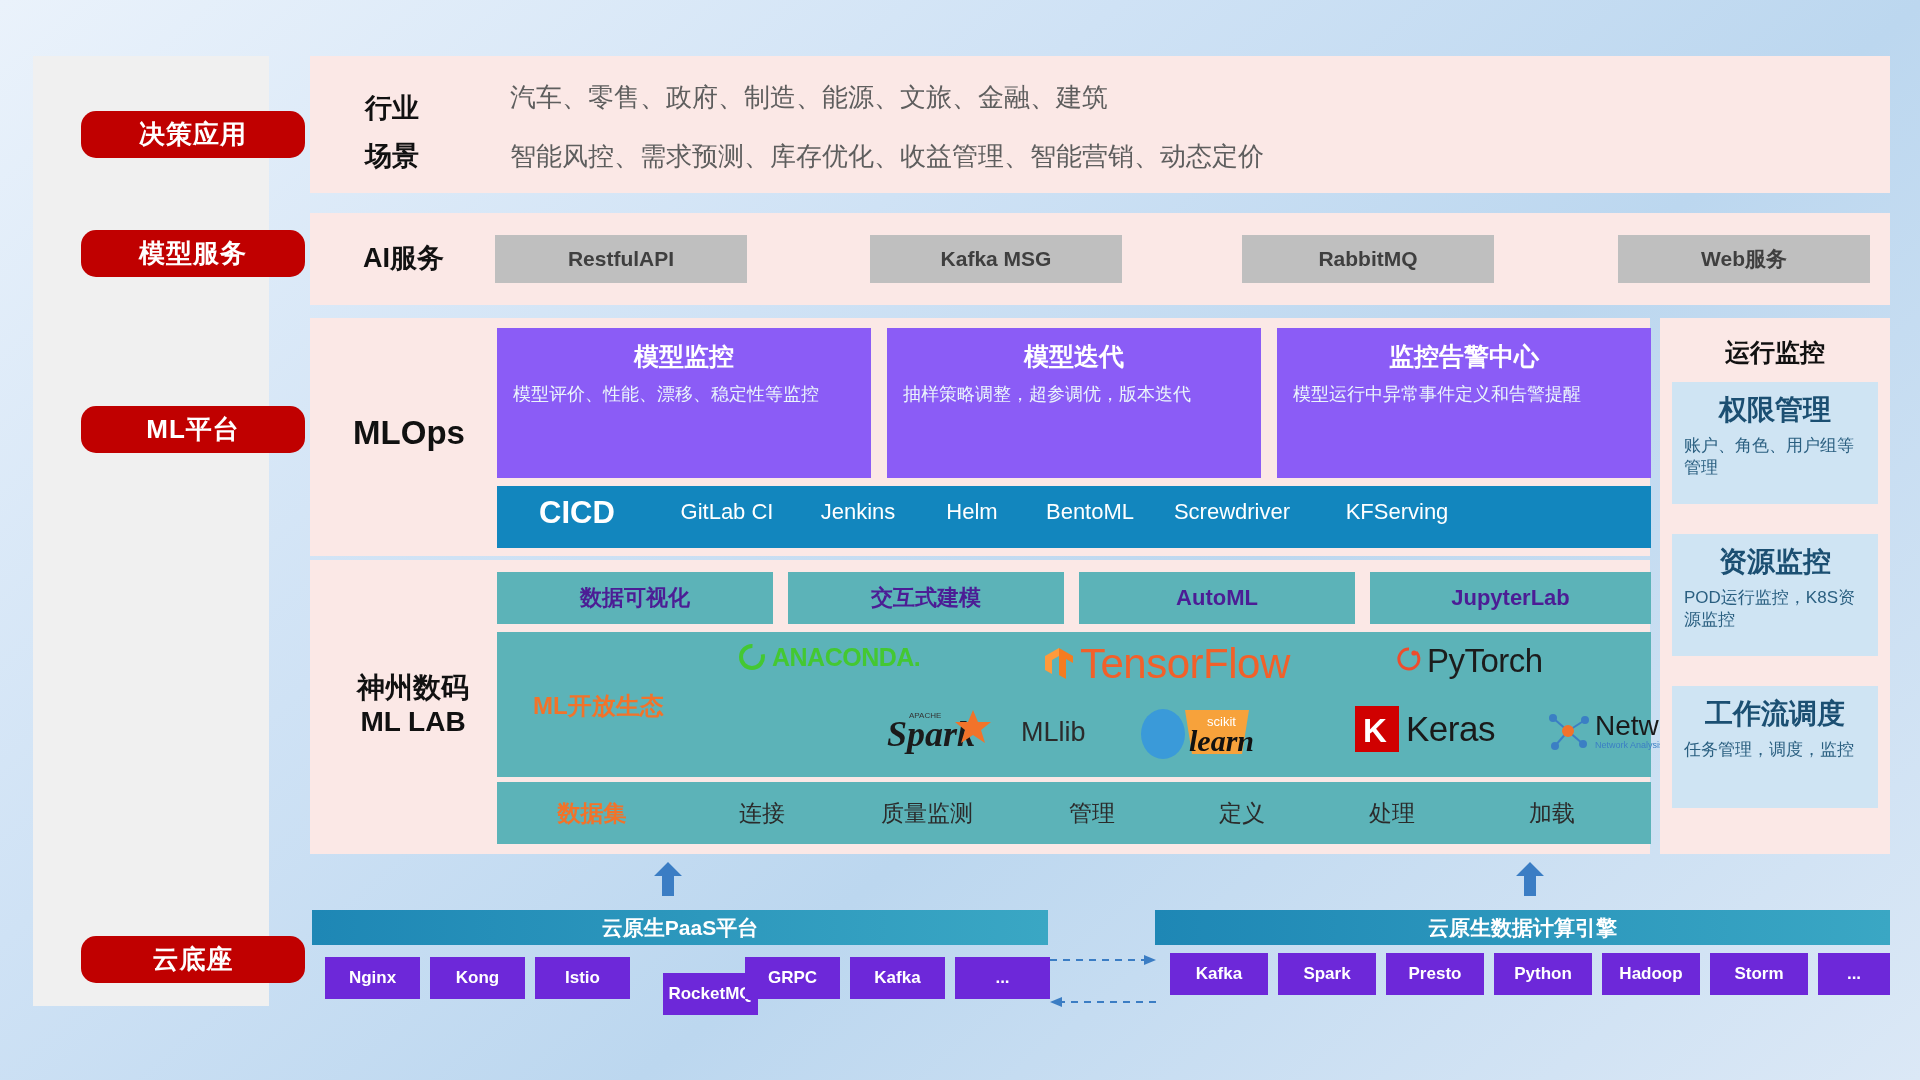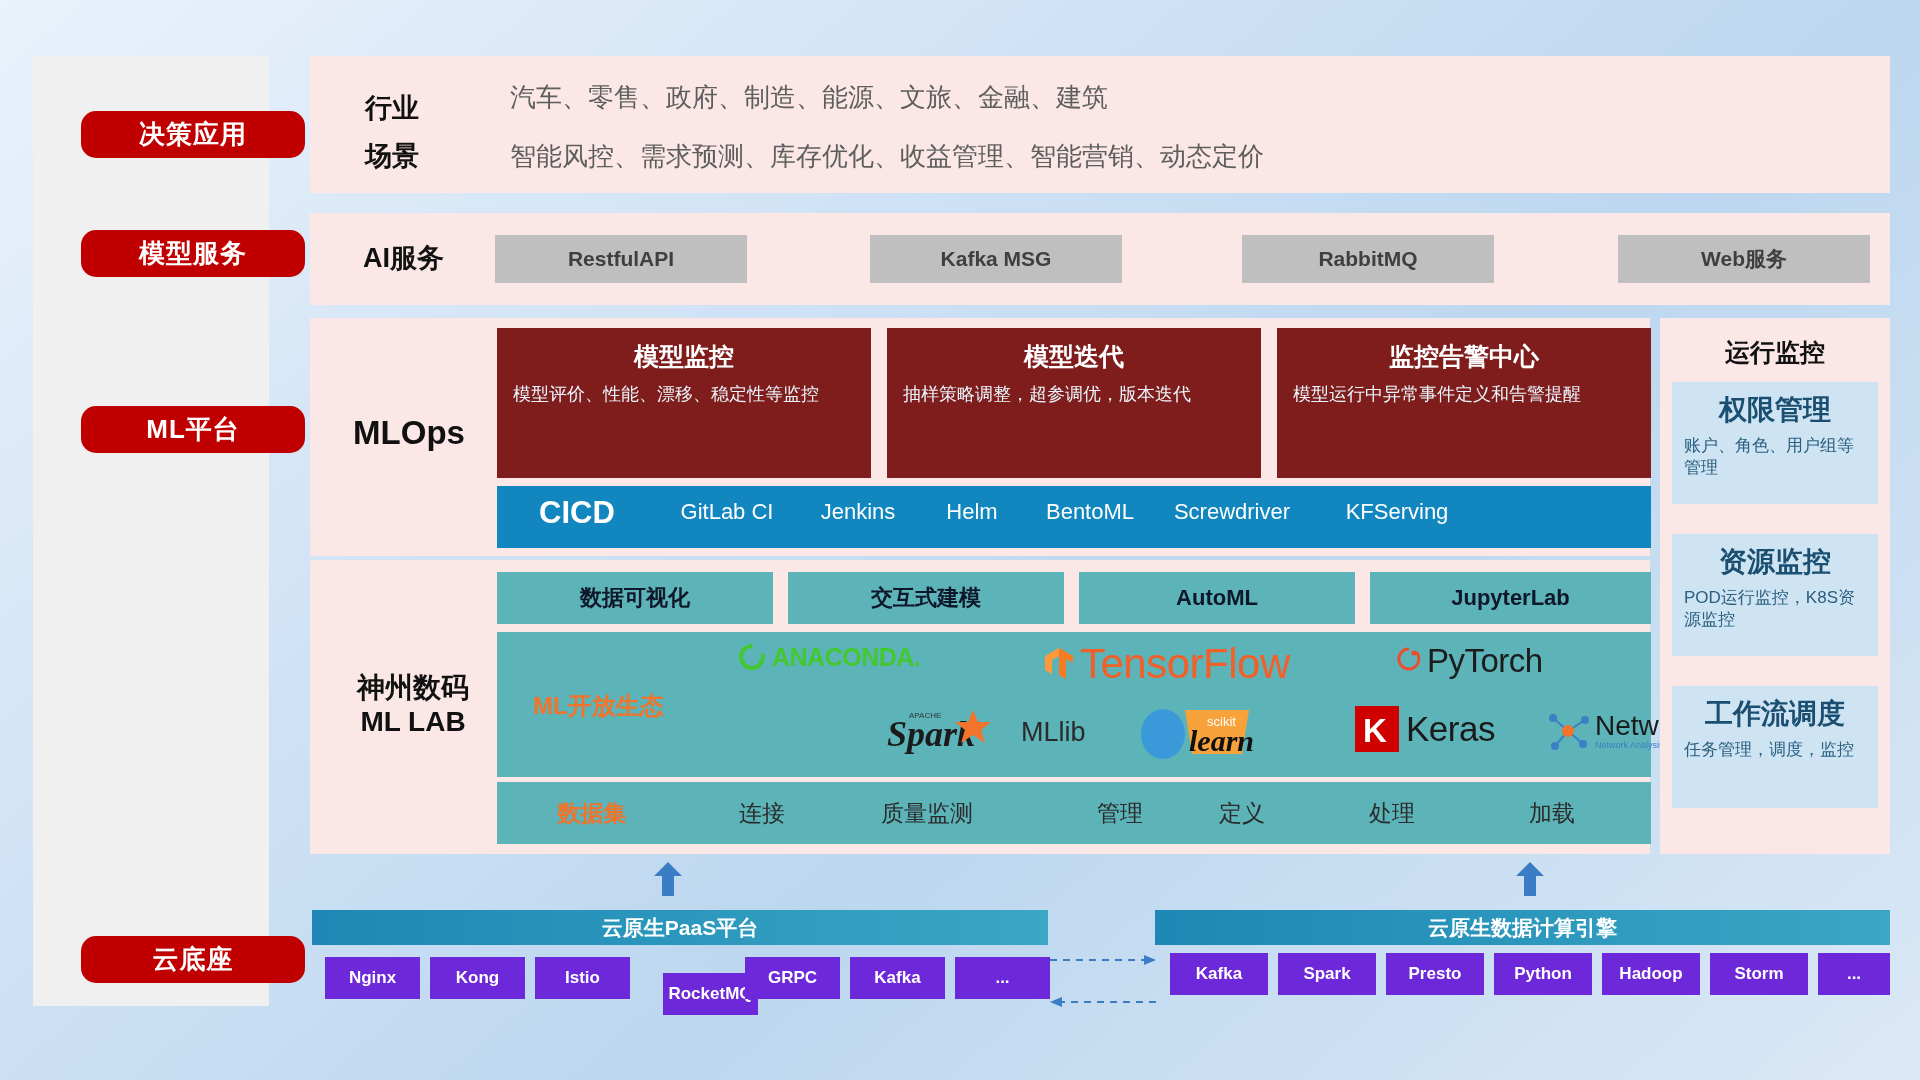--- a/index.html
+++ b/index.html
@@ -39,39 +39,39 @@
 
   
   .svc-chip {
     position: absolute; height: 48px; background: #bfbfbf;
     color: #3f3f3f; font-size: 21px; font-weight: bold;
     display: flex; align-items: center; justify-content: center;
   }
 
   
   .mlops-card {
-    position: absolute; background: #7f1d1d; color: #fff;
+    position: absolute; background: #8b5cf6; color: #fff;
     padding: 12px 16px 10px 16px; overflow: hidden;
   }
   .mlops-card .t { font-size: 25px; font-weight: bold; text-align: center; margin-bottom: 9px; }
   .mlops-card .d { font-size: 18px; line-height: 1.34; color: #eaf5fb; }
 
   .cicd-bar { position: absolute; background: #1286be; }
   .cicd-cell {
     position: absolute; color: #fff; text-align: center;
     font-size: 22px; line-height: 1.08; top: 14px;
   }
   .cicd-cell.head { font-size: 31px; font-weight: bold; top: 10px; }
 
   
   .teal { position: absolute; background: #5cb3b8; }
   .tool-chip {
     position: absolute; background: #5cb3b8; height: 52px;
     display: flex; align-items: center; justify-content: center;
-    color: #0f172a; font-weight: bold; font-size: 22px;
+    color: #4c1d95; font-weight: bold; font-size: 22px;
   }
   .eco-label {
     position: absolute; color: #f2732a; font-weight: bold; font-size: 24px;
   }
   .ds-row { position: absolute; background: #5cb3b8; }
   .ds-cell {
     position: absolute; font-size: 23px; color: #2b2b2b;
     display: flex; align-items: center; justify-content: center;
   }
   .ds-cell.accent { color: #f2732a; font-weight: bold; }
@@ -246,21 +246,21 @@
           <div style="color:#1a1a1a; font-size:28px; line-height:1;">NetworkX</div>
           <div style="color:#3b7fc4; font-size:9px;">Network Analysis in Python</div>
         </div>
       </div>
     </div>
 
     <div class="ds-row" style="left:187px; top:222px; width:1154px; height:62px;">
       <div class="ds-cell accent" style="left:0px;   top:0; width:190px; height:62px;">数据集</div>
       <div class="ds-cell" style="left:190px; top:0; width:150px; height:62px;">连接</div>
       <div class="ds-cell" style="left:340px; top:0; width:180px; height:62px;">质量监测</div>
-      <div class="ds-cell" style="left:548px; top:0; width:150px; height:62px;">管理</div>
+      <div class="ds-cell" style="left:520px; top:0; width:150px; height:62px;">管理</div>
       <div class="ds-cell" style="left:670px; top:0; width:150px; height:62px;">定义</div>
       <div class="ds-cell" style="left:820px; top:0; width:150px; height:62px;">处理</div>
       <div class="ds-cell" style="left:975px; top:0; width:160px; height:62px;">加载</div>
     </div>
   </div>
 
   <div class="panel" style="left:1660px; top:318px; width:230px; height:536px;">
     <div class="mon-title" style="top:18px;">运行监控</div>
     <div class="mon-card" style="left:12px; top:64px; width:206px; height:122px;">
       <div class="t">权限管理</div>

